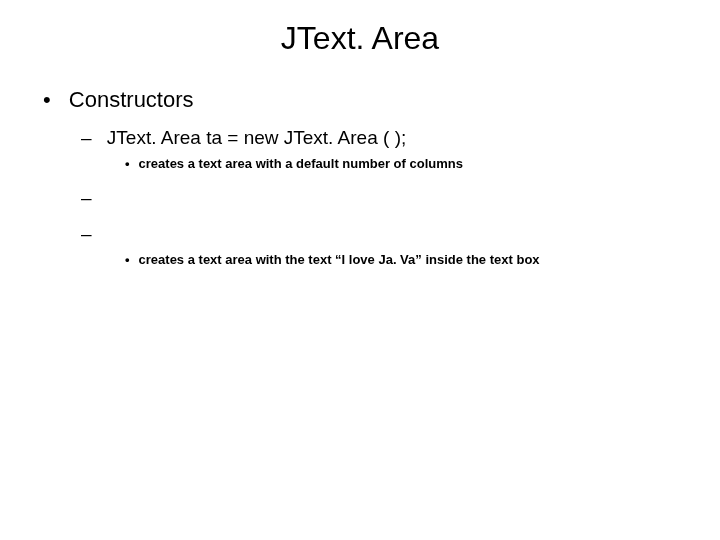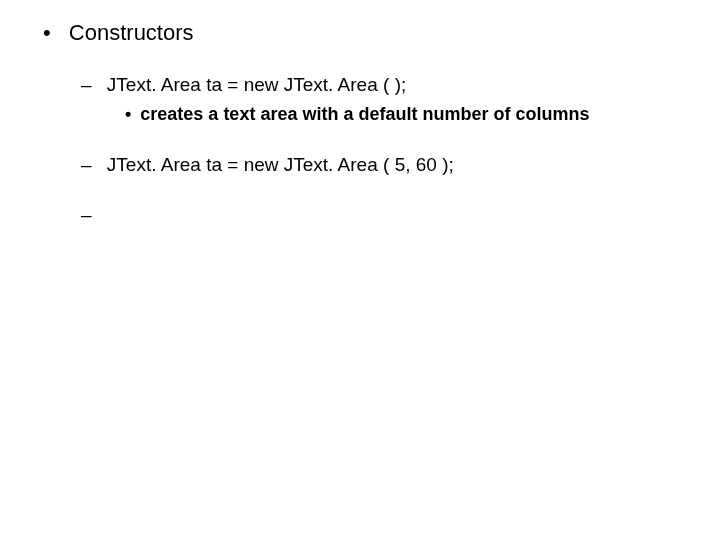--- a/index.html
+++ b/index.html
@@ -35,66 +35,69 @@
       margin-right: 12px;
     }
     .level2 {
       list-style: none;
       padding-left: 38px;
       margin-top: 8px;
     }
     .level2-item {
       font-size: 19px;
       margin-bottom: 6px;
-      margin-top: 28px;
+      margin-top: 14px;
       text-indent: -16px;
       padding-left: 16px;
     }
     .level2-item::before {
       content: "–";
       margin-right: 10px;
     }
     .level3 {
       list-style: none;
       padding-left: 28px;
       margin-top: 6px;
     }
     .level3-item {
-      font-size: 18px;
+      font-size: 13px;
       font-weight: bold;
       line-height: 1.35;
       text-indent: -14px;
       padding-left: 14px;
       max-width: 560px;
     }
     .level3-item::before {
       content: "•";
       margin-right: 9px;
     }
   </style>
 </head>
 <body>
 
 <div class="slide">
+  <h1 class="title">JText. Area</h1>
 
   <ul class="level1">
     <li class="level1-item">
       <span>Constructors</span>
 
       <ul class="level2">
         <li class="level2-item">
           <span>JText. Area ta = new JText. Area ( );</span>
           <ul class="level3">
             <li class="level3-item">creates a text area with a default number of columns</li>
           </ul>
         </li>
 
         <li class="level2-item">
-          <span>JText. Area ta = new JText. Area ( 5, 60 );</span>
         </li>
 
         <li class="level2-item">
+          <ul class="level3">
+            <li class="level3-item">creates a text area with the text “I love Ja. Va” inside the text box</li>
+          </ul>
         </li>
 
       </ul>
     </li>
   </ul>
 </div>
 
 </body></html>

